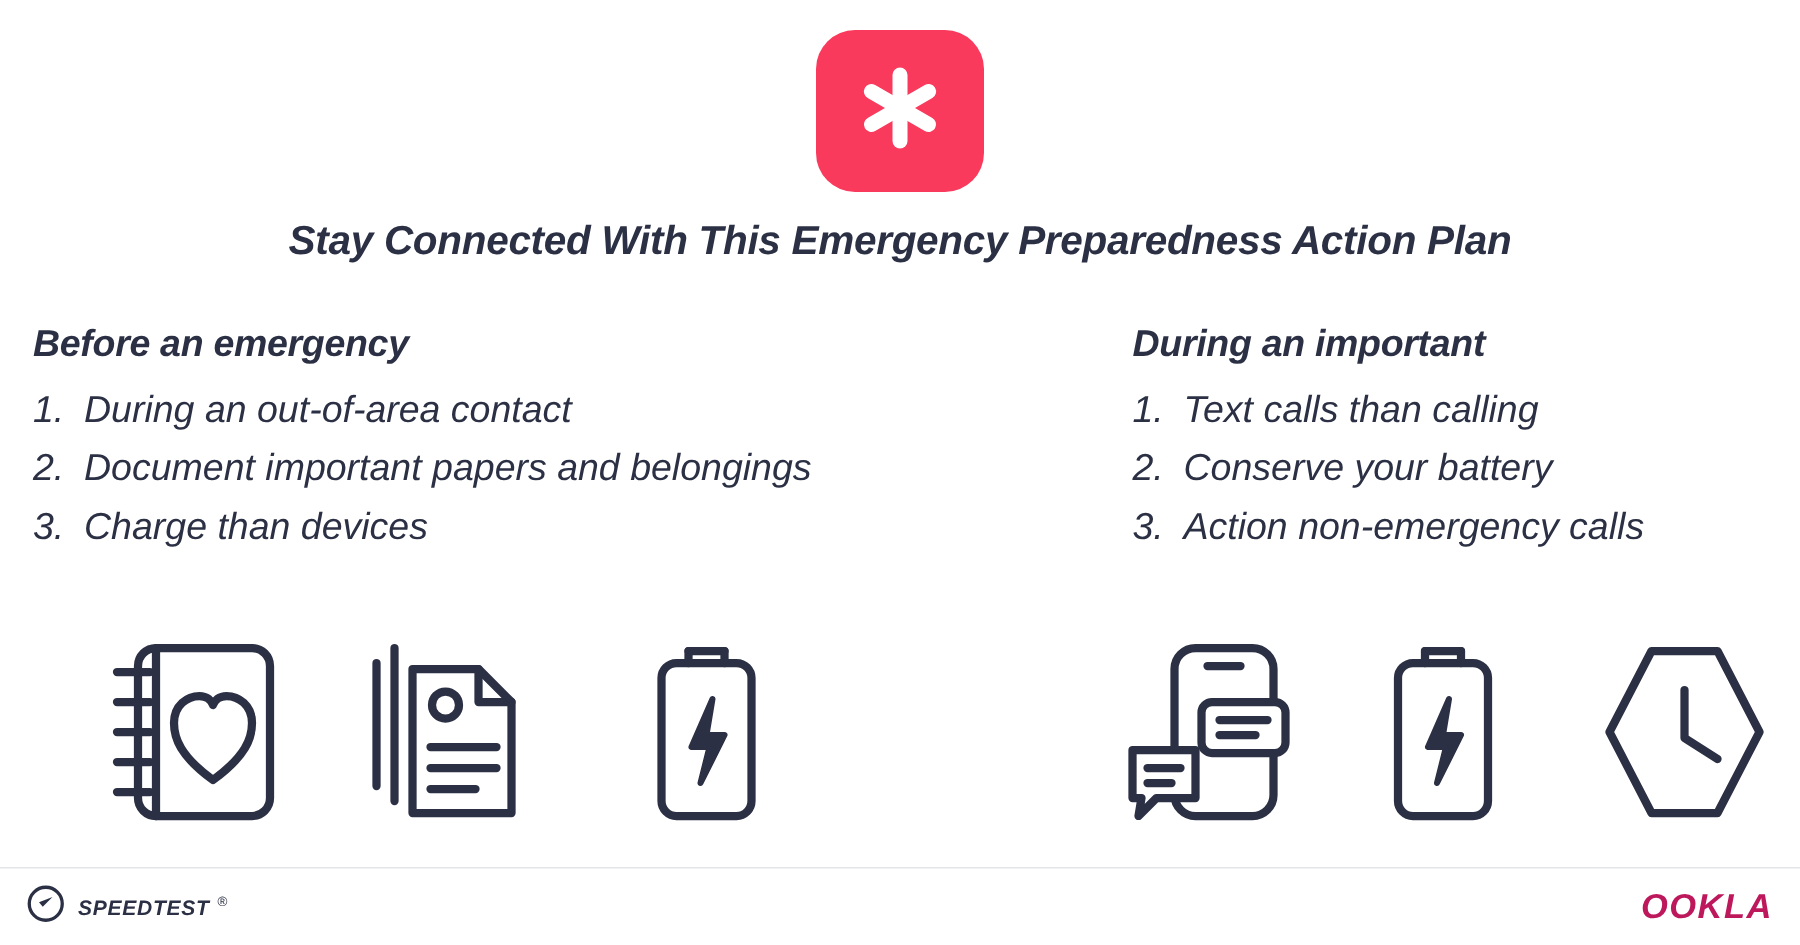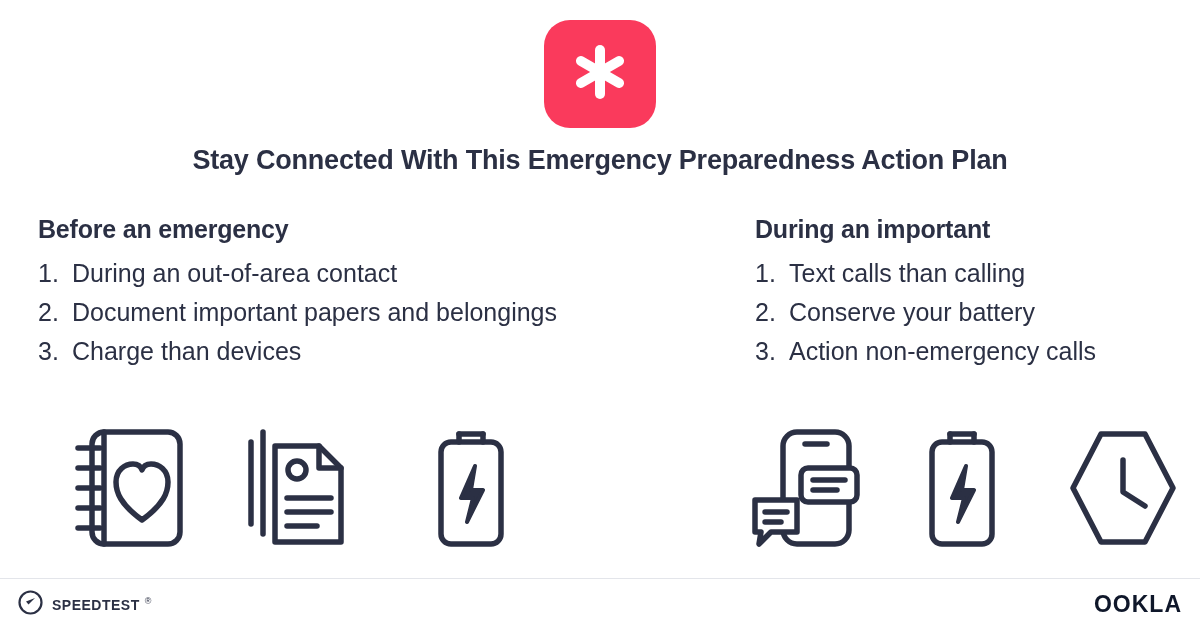--- a/index.html
+++ b/index.html
@@ -12,20 +12,21 @@
     background: #ffffff;
     font-family: "Liberation Sans", sans-serif;
     color: #2b3044;
     overflow: hidden;
     position: relative;
   }
   .page {
     position: relative;
     width: 964px;
     height: 630px;
+    font-style: italic;
   }
 
   
   .badge-wrap {
     position: absolute;
     top: 20px;
     left: 0;
     width: 1200px;
     display: flex;
     justify-content: center;
@@ -59,21 +60,21 @@
     top: 215px;
     left: 0;
     width: 1200px;
     display: flex;
   }
   .col {
     box-sizing: border-box;
   }
   .col-left {
     width: 755px;
-    padding-left: 38px;
+    padding-left: 22px;
   }
   .col-right {
     width: 445px;
   }
   .col-title {
     font-size: 25px;
     font-weight: bold;
     color: #2b3044;
     margin-bottom: 10px;
     letter-spacing: -0.2px;
@@ -156,21 +157,21 @@
     align-self: flex-start;
     margin-top: 6px;
     margin-left: -4px;
   }
   .ookla {
     display: flex;
     align-items: center;
     font-size: 23px;
     font-weight: bold;
     letter-spacing: 1px;
-    color: #0f172a;
+    color: #be185d;
   }
 </style>
 </head>
 <body>
 
 <div class="page">
 
   <div class="badge-wrap">
     <div class="badge">
       <span>

